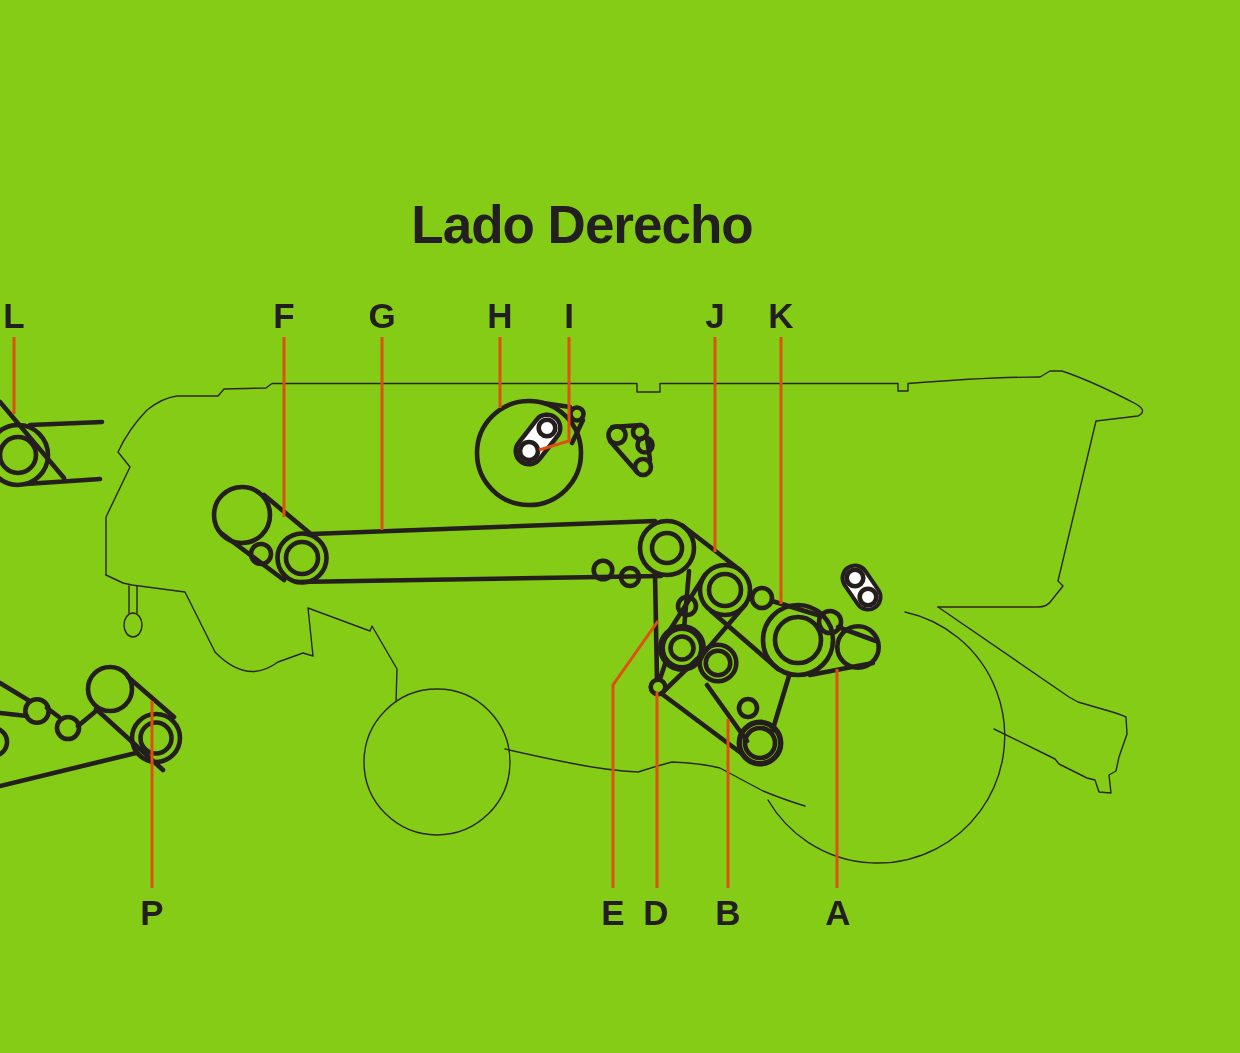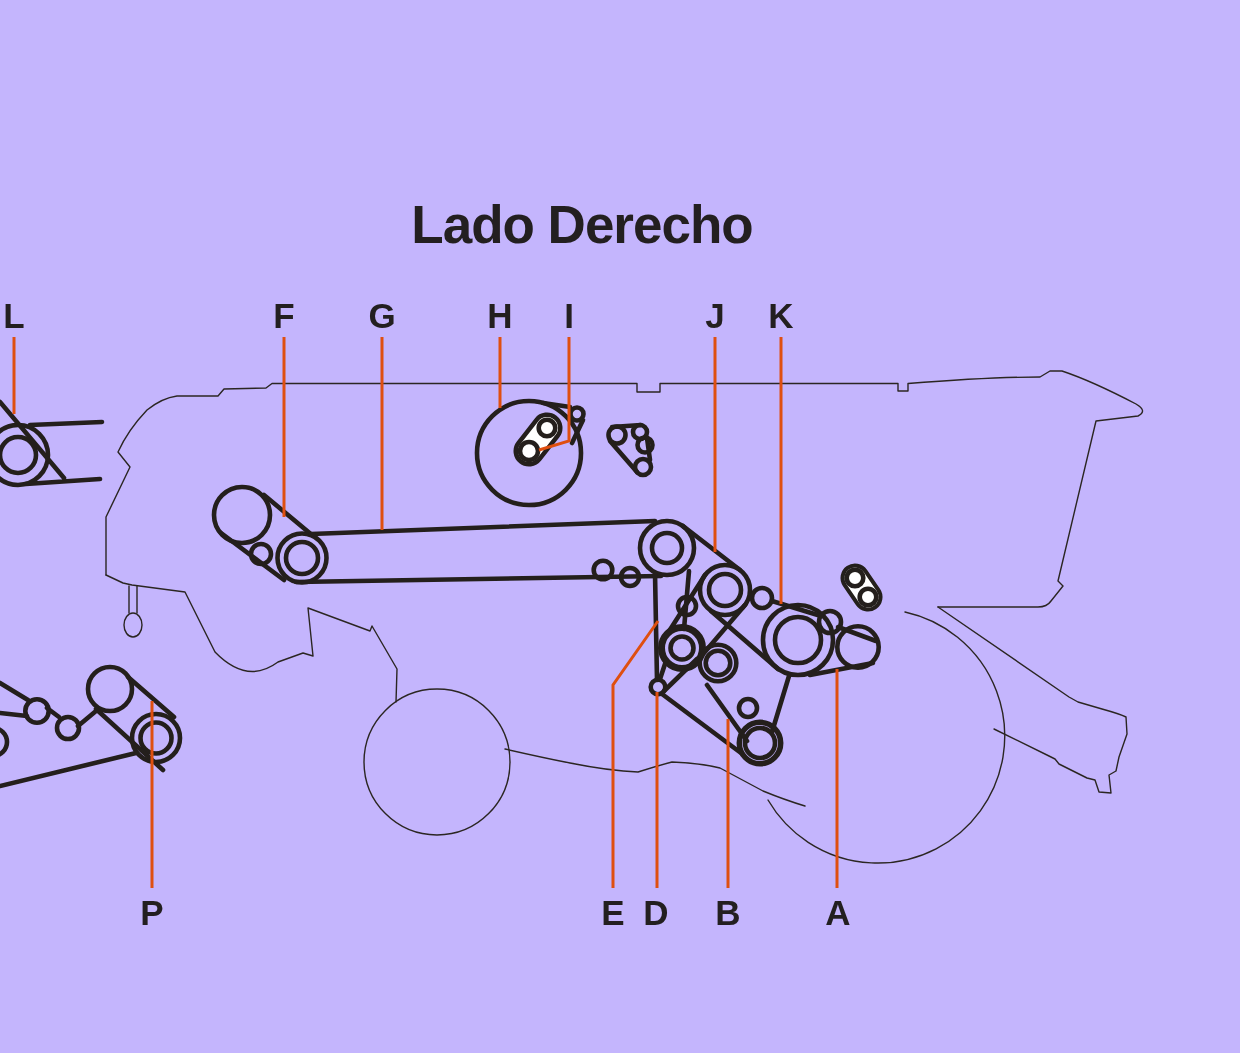--- a/index.html
+++ b/index.html
@@ -1,16 +1,16 @@
 <!DOCTYPE html>
 <html><head>
 <meta charset="utf-8">
 <style>
   html,body{margin:0;padding:0;background:#ffffff;}
-  .stage{position:relative;width:1240px;height:1053px;background:#c4b5fd;overflow:hidden;
+  .stage{position:relative;width:1240px;height:1053px;background:#84cc16;overflow:hidden;
          font-family:"Liberation Sans","DejaVu Sans",sans-serif;}
   svg{display:block}
   .title{font-family:"Liberation Sans","DejaVu Sans",sans-serif;font-weight:bold;font-size:53px;
          letter-spacing:-1px;fill:#231f20;}
   .callout{font-family:"Liberation Sans","DejaVu Sans",sans-serif;font-weight:bold;font-size:35px;fill:#231f20;}
   .thin{stroke:#2b2622;stroke-width:1.4;fill:none;stroke-linejoin:round;stroke-linecap:round;}
   .thick{stroke:#241f1c;stroke-width:4.6;fill:none;stroke-linejoin:round;stroke-linecap:round;}
   .leader{stroke:#df4f10;stroke-width:3;fill:none;stroke-linecap:butt;}
 </style>
 </head>

